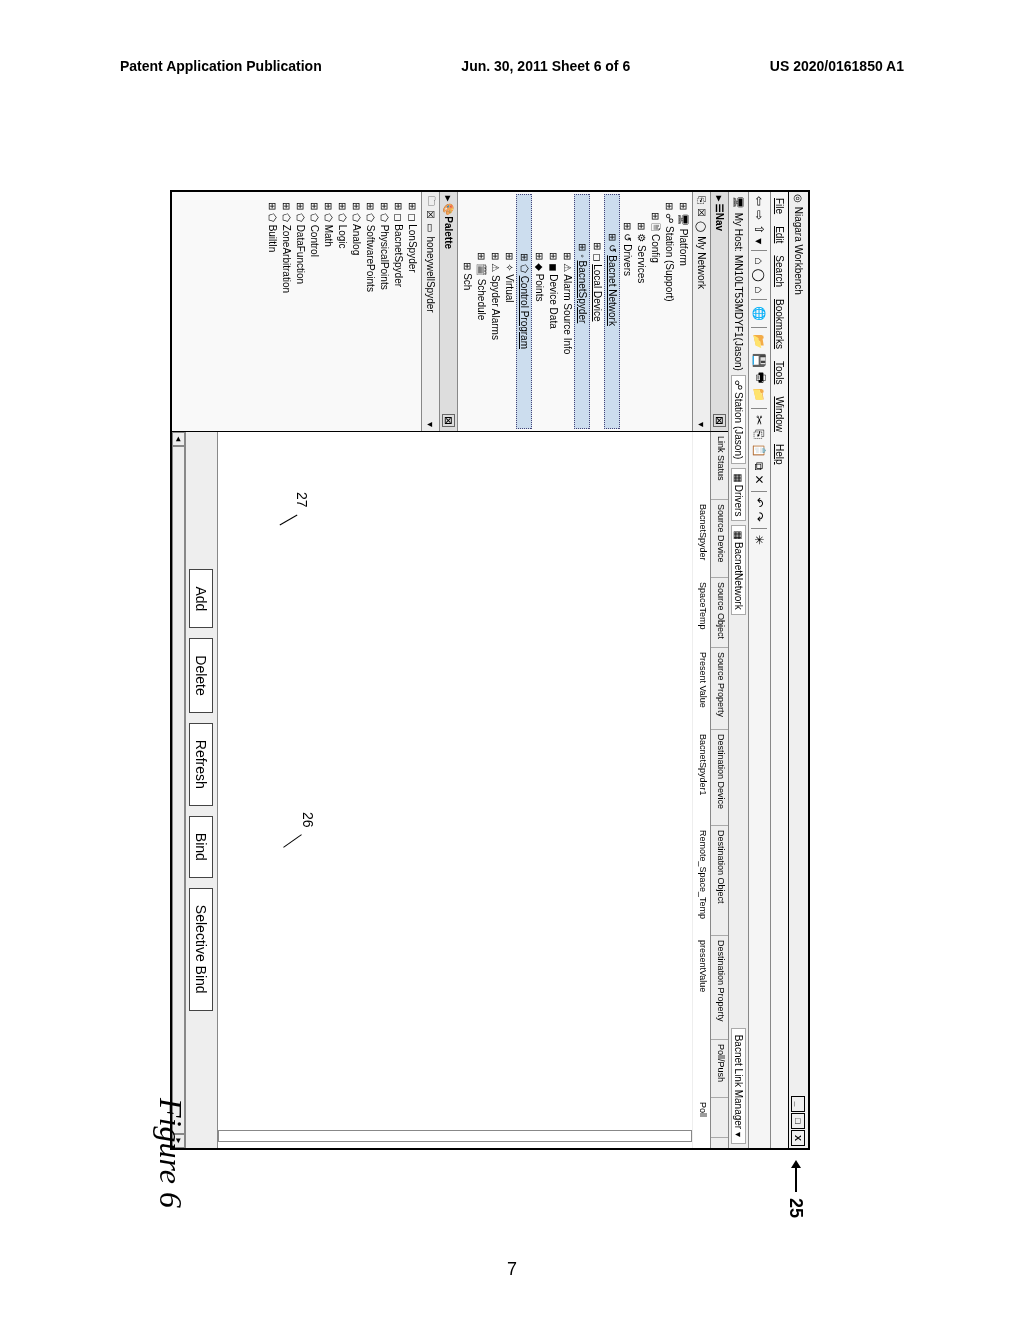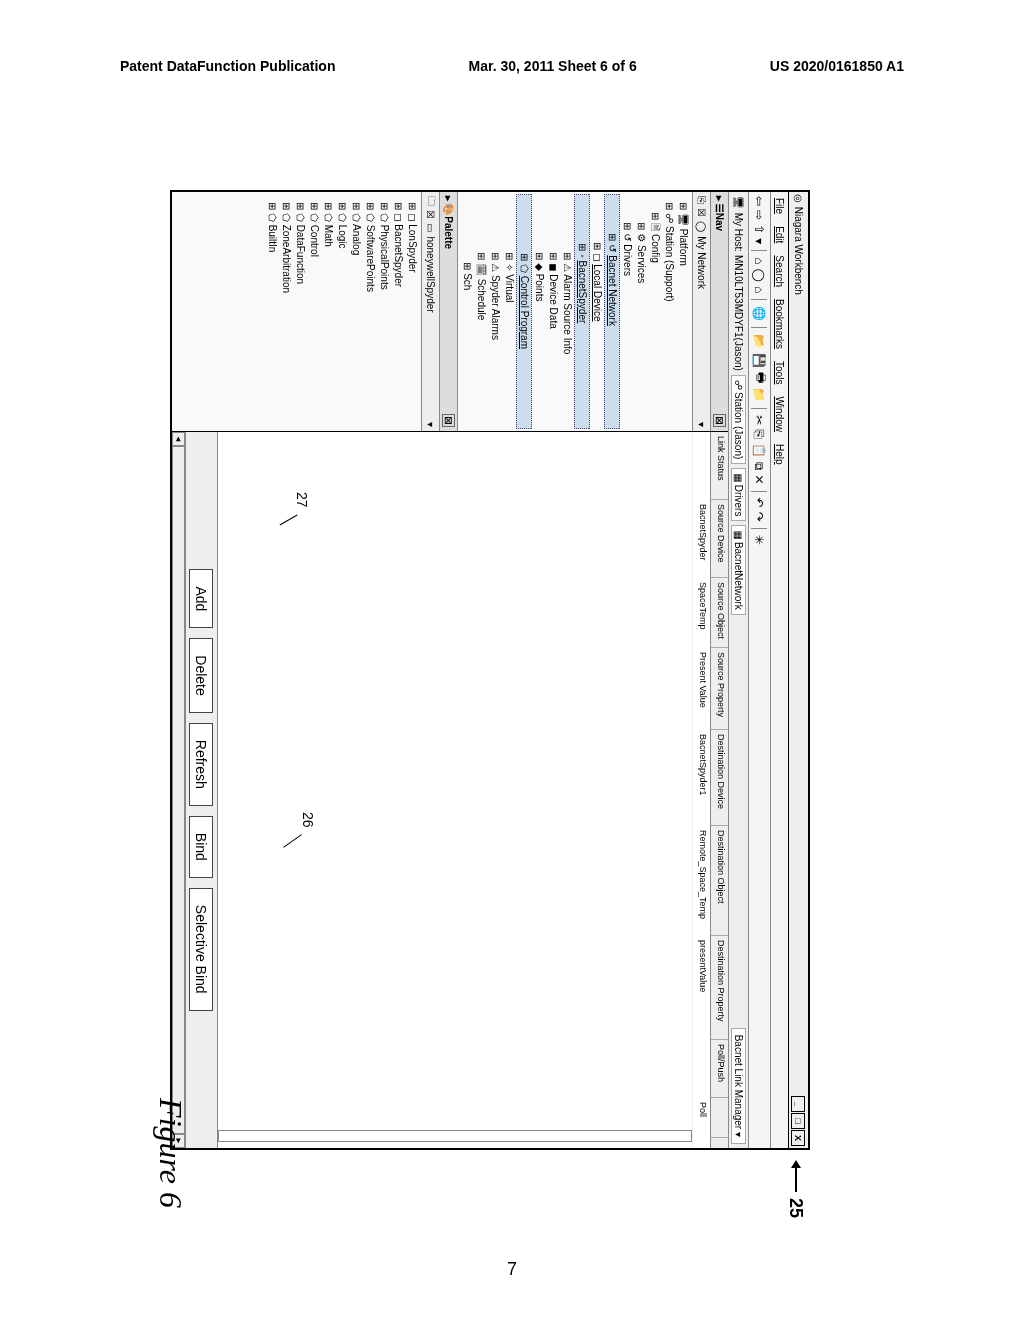--- a/index.html
+++ b/index.html
@@ -231,22 +231,22 @@
     left: 50%;
     transform: translateX(-50%);
     font-size: 18px;
   }
 </style>
 </head>
 <body>
 
 <div class="page">
   <div class="pub-header">
-    <span>Patent DataFunction Publication</span>
-    <span>Mar. 30, 2011  Sheet 6 of 6</span>
+    <span>Patent Application Publication</span>
+    <span>Jun. 30, 2011  Sheet 6 of 6</span>
     <span>US 2020/0161850 A1</span>
   </div>
 
   <div class="rotated-frame">
     <div class="app-window">
       <span class="ref-25">25</span>
 
       <div class="titlebar">
         <div class="titlebar-left">
           <span>◎</span>

